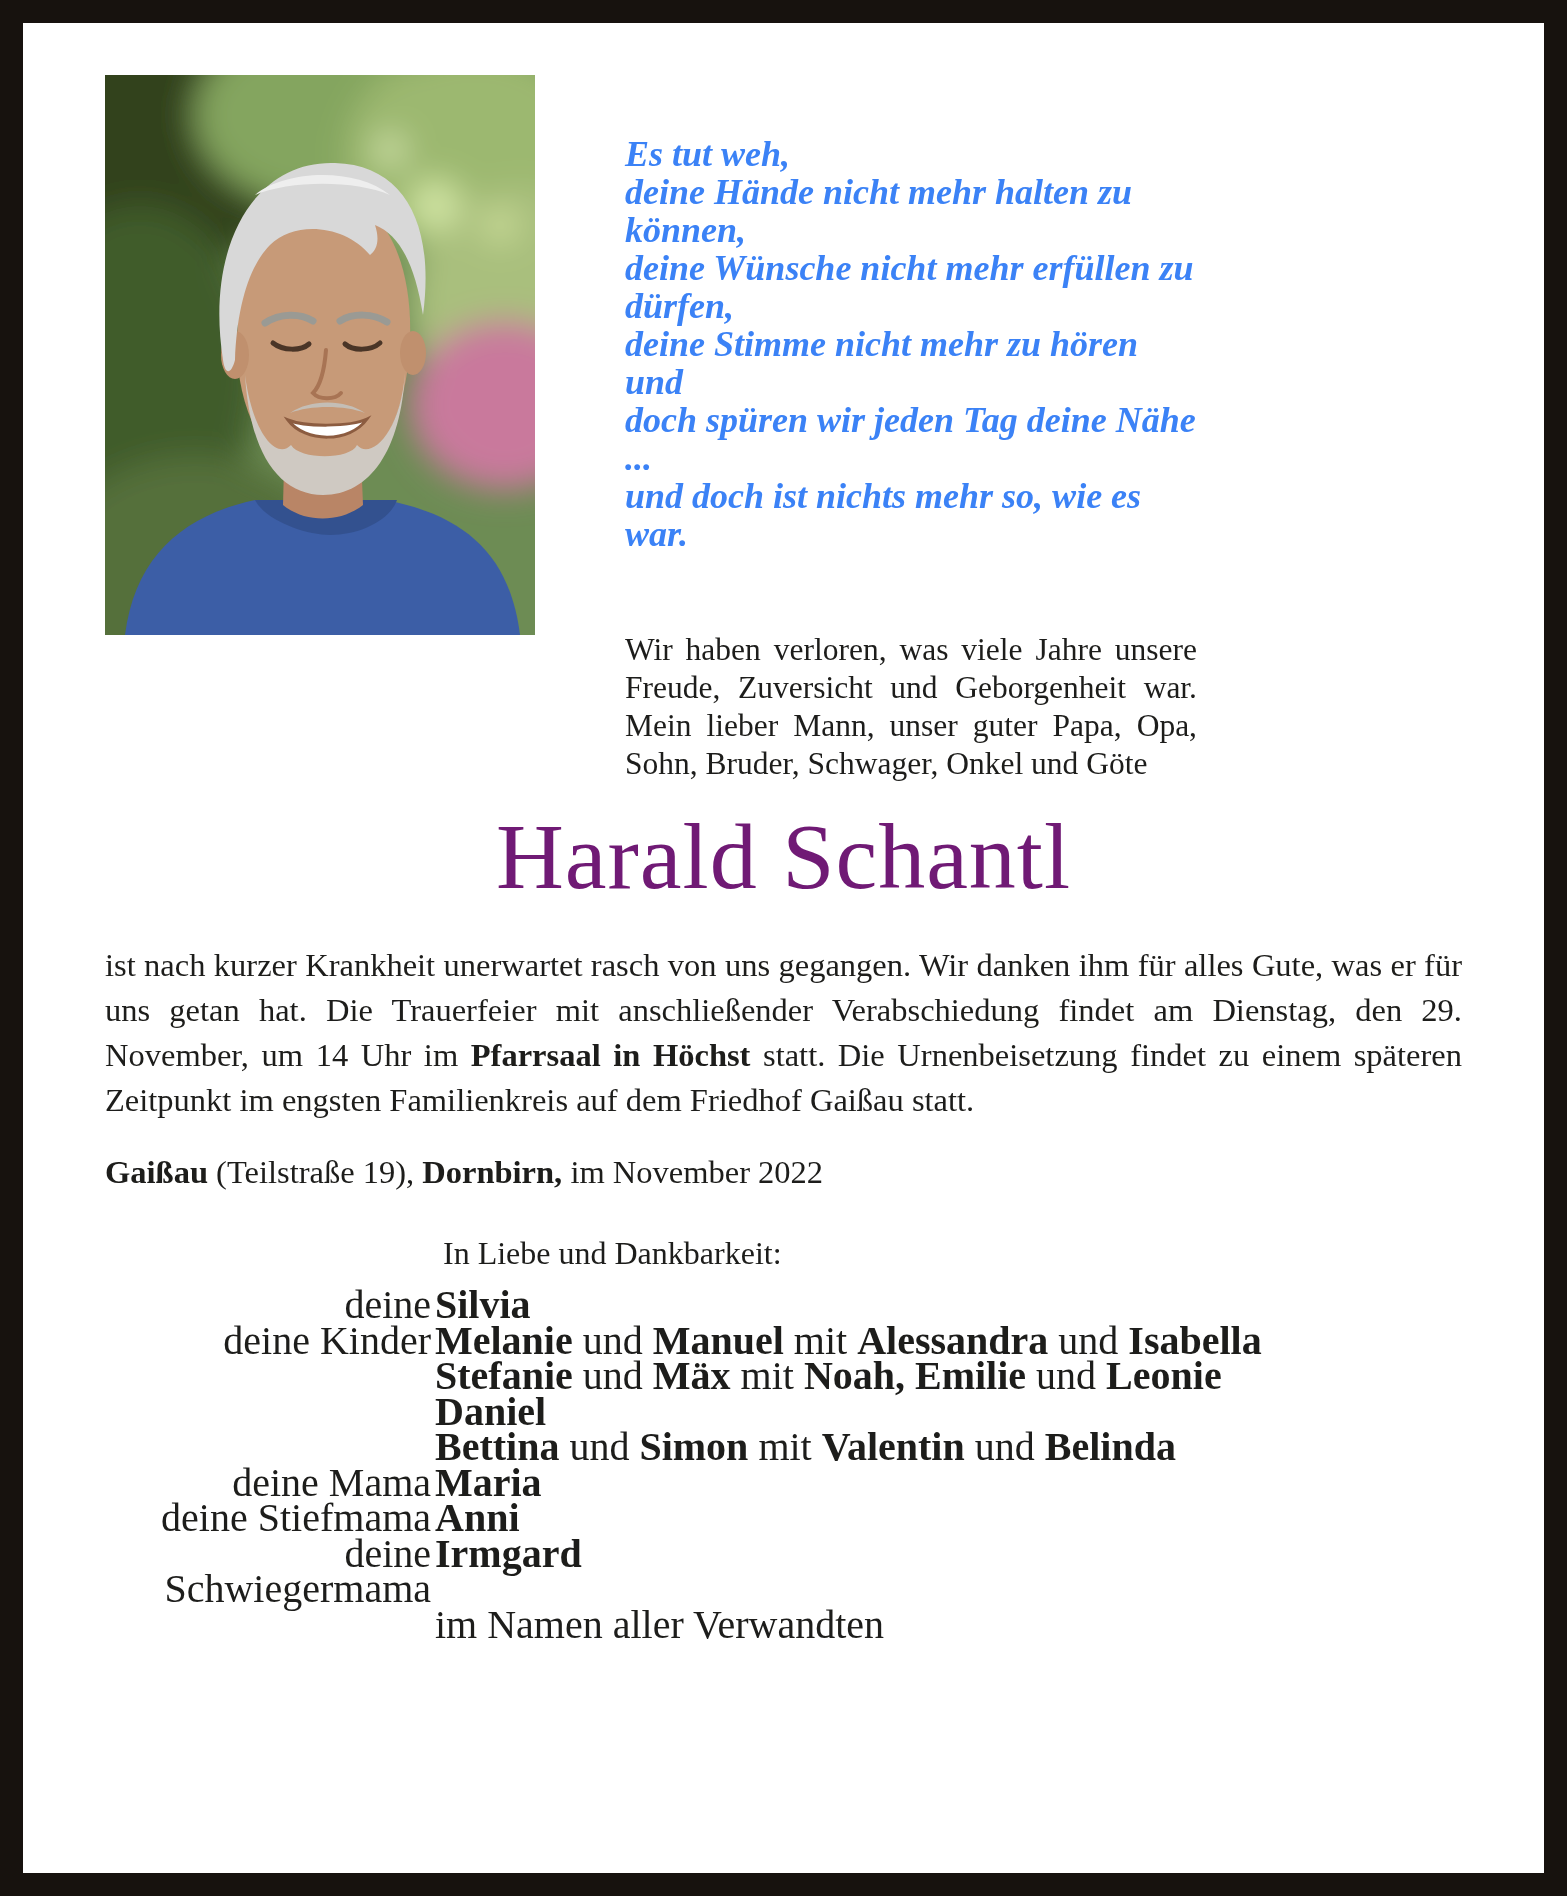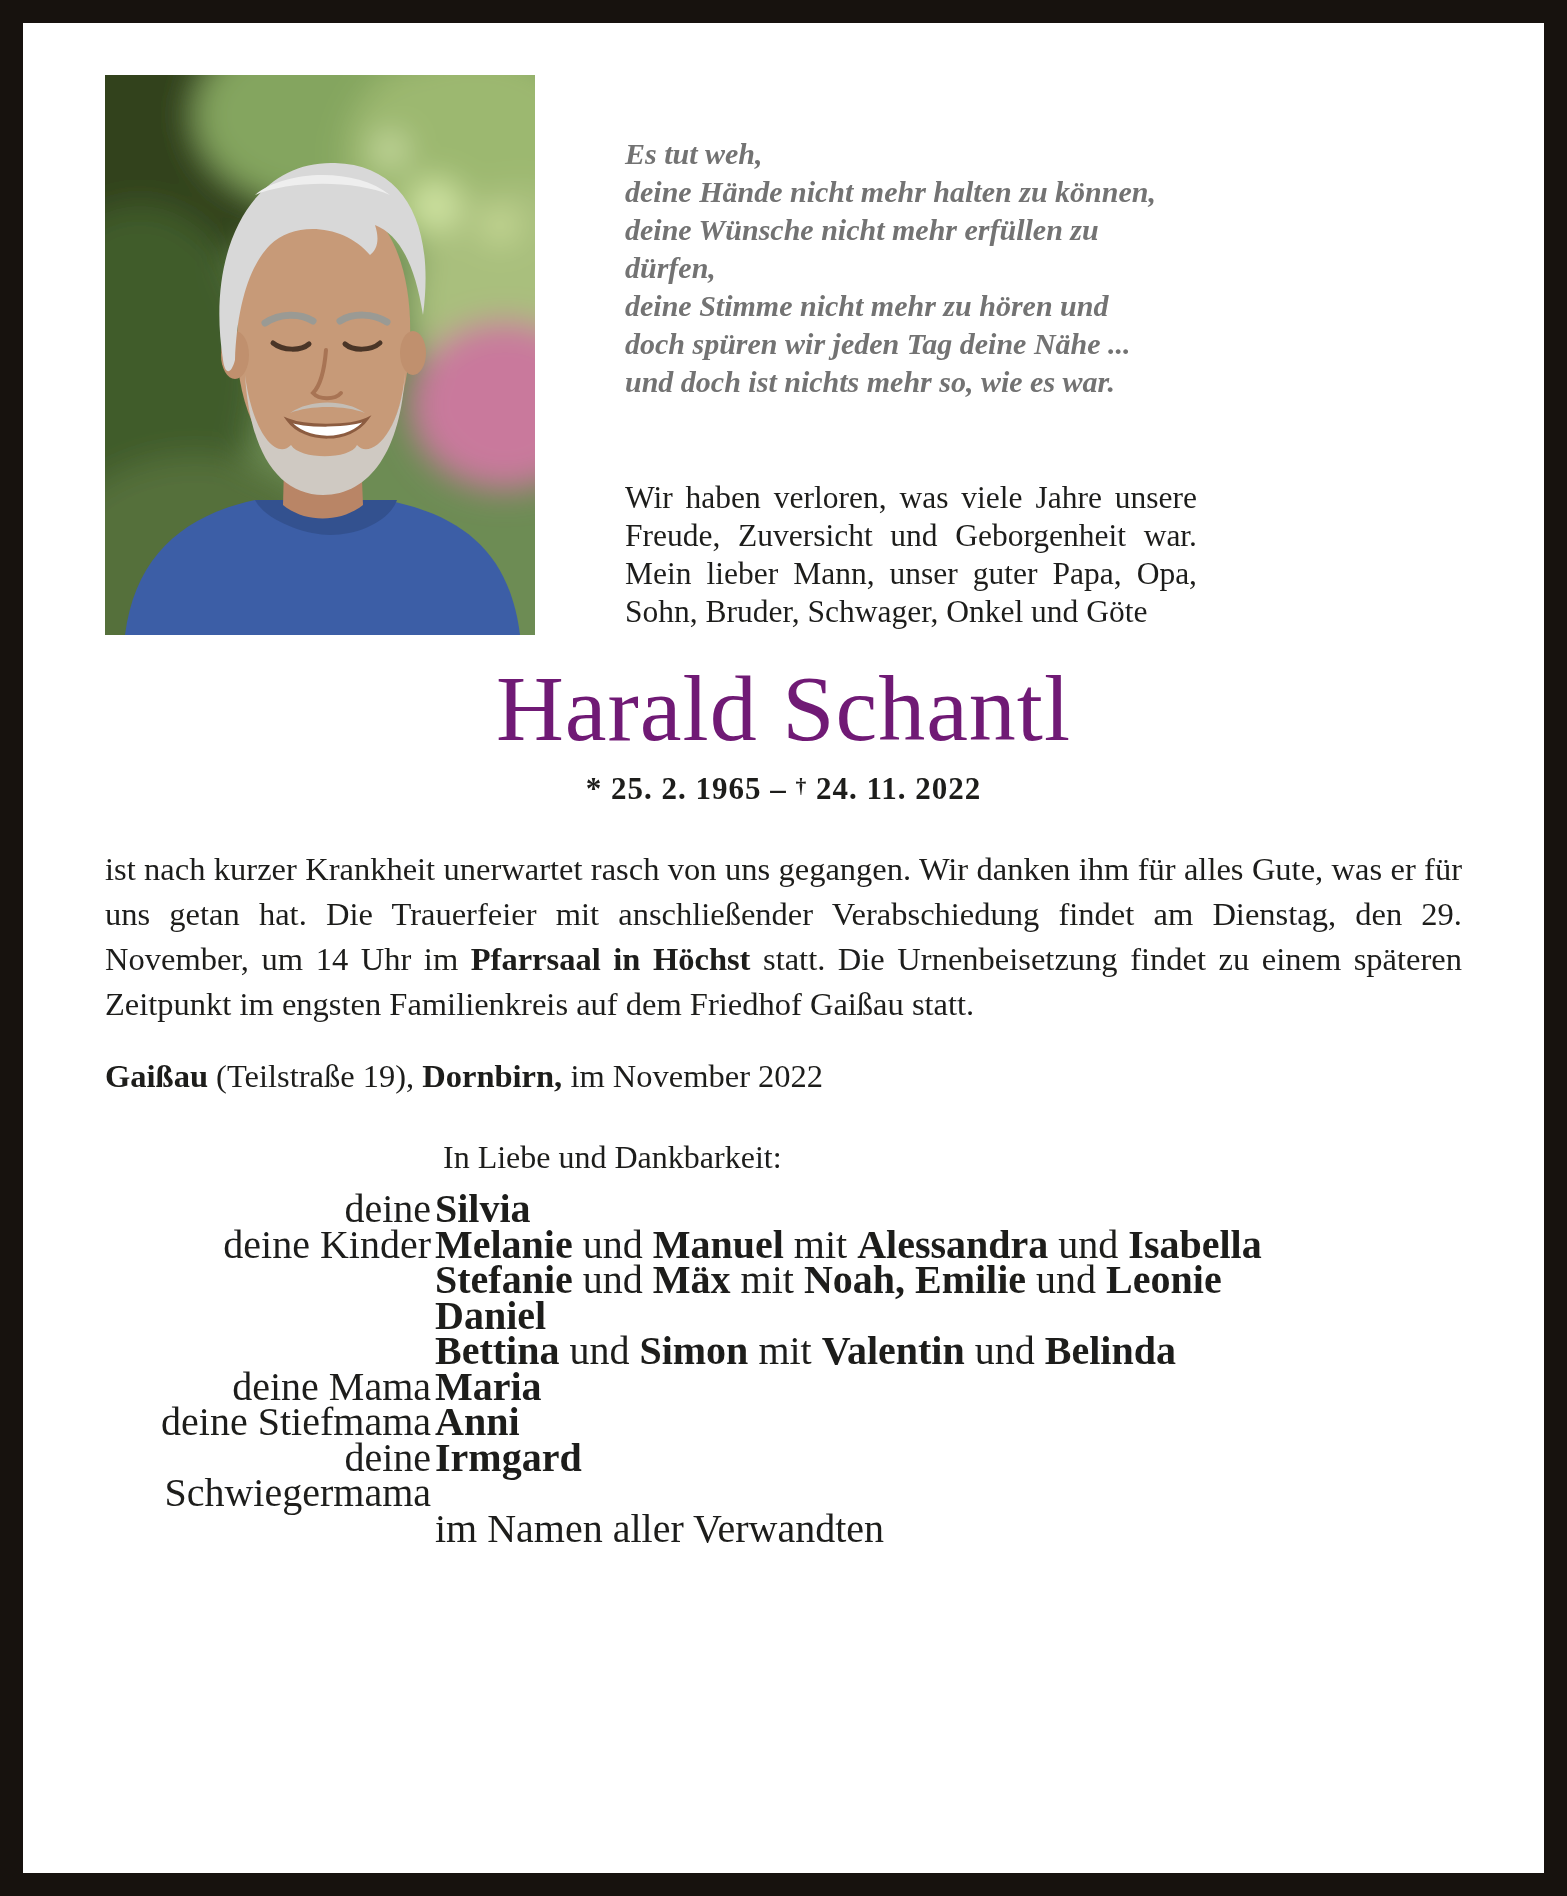--- a/index.html
+++ b/index.html
@@ -31,23 +31,23 @@
     overflow: hidden;
   }
   .photo svg { display: block; width: 430px; height: 560px; }
   .right-col {
     width: 572px;
     padding-top: 60px;
   }
   .poem {
     font-style: italic;
     font-weight: 600;
-    font-size: 30px;
+    font-size: 36px;
     line-height: 38px;
-    color: #737373;
+    color: #3b82f6;
   }
   .intro {
     margin: 78px 0 0 0;
     font-size: 31.5px;
     line-height: 38px;
     text-align: justify;
   }
   .name {
     margin: 26px 0 0 0;
     text-align: center;
@@ -157,21 +157,20 @@
           <div class="poem-line">deine Stimme nicht mehr zu hören und</div>
           <div class="poem-line">doch spüren wir jeden Tag deine Nähe ...</div>
           <div class="poem-line">und doch ist nichts mehr so, wie es war.</div>
         </div>
         <p class="intro">Wir haben verloren, was viele Jahre unsere Freude, Zuversicht und Geborgenheit war. Mein lieber Mann, unser guter Papa, Opa, Sohn, Bruder, Schwager, Onkel und Göte</p>
       </div>
     </div>
 
     <h1 class="name">Harald Schantl</h1>
 
-    <div class="dates"><span class="b">* </span><span class="b">25. 2. 1965 – </span><span class="b sup">†</span><span class="b"> 24. 11. 2022</span></div>
 
     <p class="announcement"><span>ist nach kurzer Krankheit unerwartet rasch von uns gegangen. Wir danken ihm für alles Gute, was er für uns getan hat. Die Trauerfeier mit anschließender Verabschiedung findet am Dienstag, den 29. November, um 14 Uhr im </span><span class="b">Pfarrsaal in Höchst</span><span> statt. Die Urnenbeisetzung findet zu einem späteren Zeitpunkt im engsten Familienkreis auf dem Friedhof Gaißau statt.</span></p>
 
     <p class="location"><span class="b">Gaißau</span><span> (Teilstraße 19), </span><span class="b">Dornbirn,</span><span> im November 2022</span></p>
 
     <p class="gratitude">In Liebe und Dankbarkeit:</p>
 
     <div class="family">
       <div class="frow">
         <span class="flabel">deine</span>

